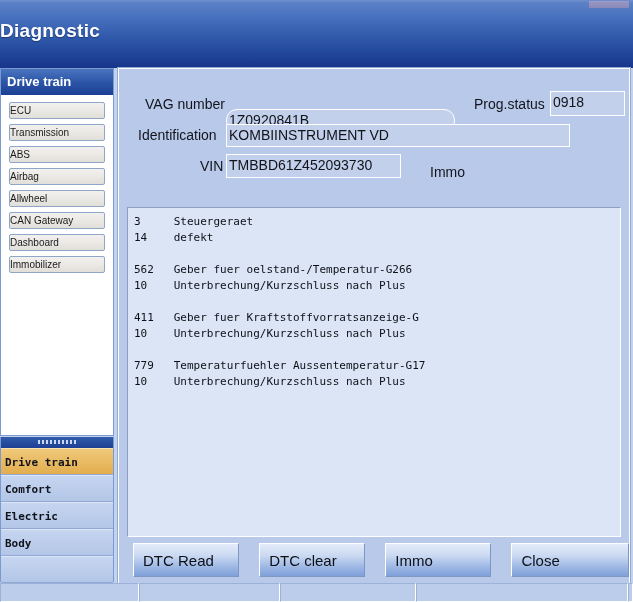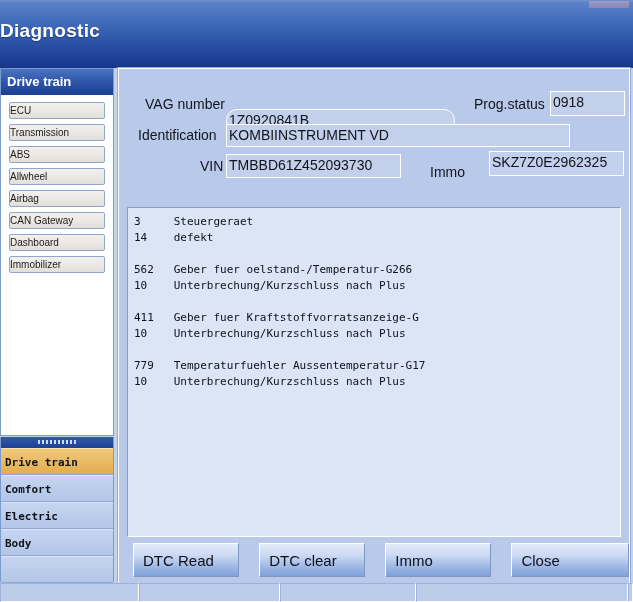--- a/index.html
+++ b/index.html
@@ -283,22 +283,22 @@
     <div class="win-controls"></div>
     <div class="title-text">Diagnostic</div>
   </div>
 
   <div class="sidebar">
     <div class="sidebar-header">Drive train</div>
     <div class="sidebar-buttons">
       <button class="ecu-button">ECU</button>
       <button class="ecu-button">Transmission</button>
       <button class="ecu-button">ABS</button>
+      <button class="ecu-button">Airbag</button>
       <button class="ecu-button">Allwheel</button>
-      <button class="ecu-button">Airbag</button>
       <button class="ecu-button">CAN Gateway</button>
       <button class="ecu-button">Dashboard</button>
       <button class="ecu-button">Immobilizer</button>
     </div>
   </div>
 
   <div class="splitter">
     <div class="grip">
       <i></i>
         <i></i>
@@ -330,21 +330,20 @@
       <div class="lbl" style="left:355px; top:27px;">Prog.status</div>
       <div class="fld" style="left:431px; top:22px; width:75px; height:25px;">0918</div>
 
       <div class="lbl" style="left:19px; top:58px;">Identification</div>
       <div class="fld" style="left:107px; top:55px; width:344px; height:23px;">KOMBIINSTRUMENT VD</div>
 
       <div class="lbl" style="left:81px; top:89px;">VIN</div>
       <div class="fld" style="left:107px; top:85px; width:175px; height:24px;">TMBBD61Z452093730</div>
 
       <div class="lbl" style="left:311px; top:95px;">Immo</div>
-      <div class="fld" style="left:370px; top:82px; width:135px; height:25px;">SKZ7Z0E2962325</div>
     </div>
 
     <div class="dtc-area">
       <div class="dtc-line">3     Steuergeraet</div>
       <div class="dtc-line">14    defekt</div>
       <div class="dtc-line spacer"></div>
       <div class="dtc-line">562   Geber fuer oelstand-/Temperatur-G266</div>
       <div class="dtc-line">10    Unterbrechung/Kurzschluss nach Plus</div>
       <div class="dtc-line spacer"></div>
       <div class="dtc-line">411   Geber fuer Kraftstoffvorratsanzeige-G</div>

